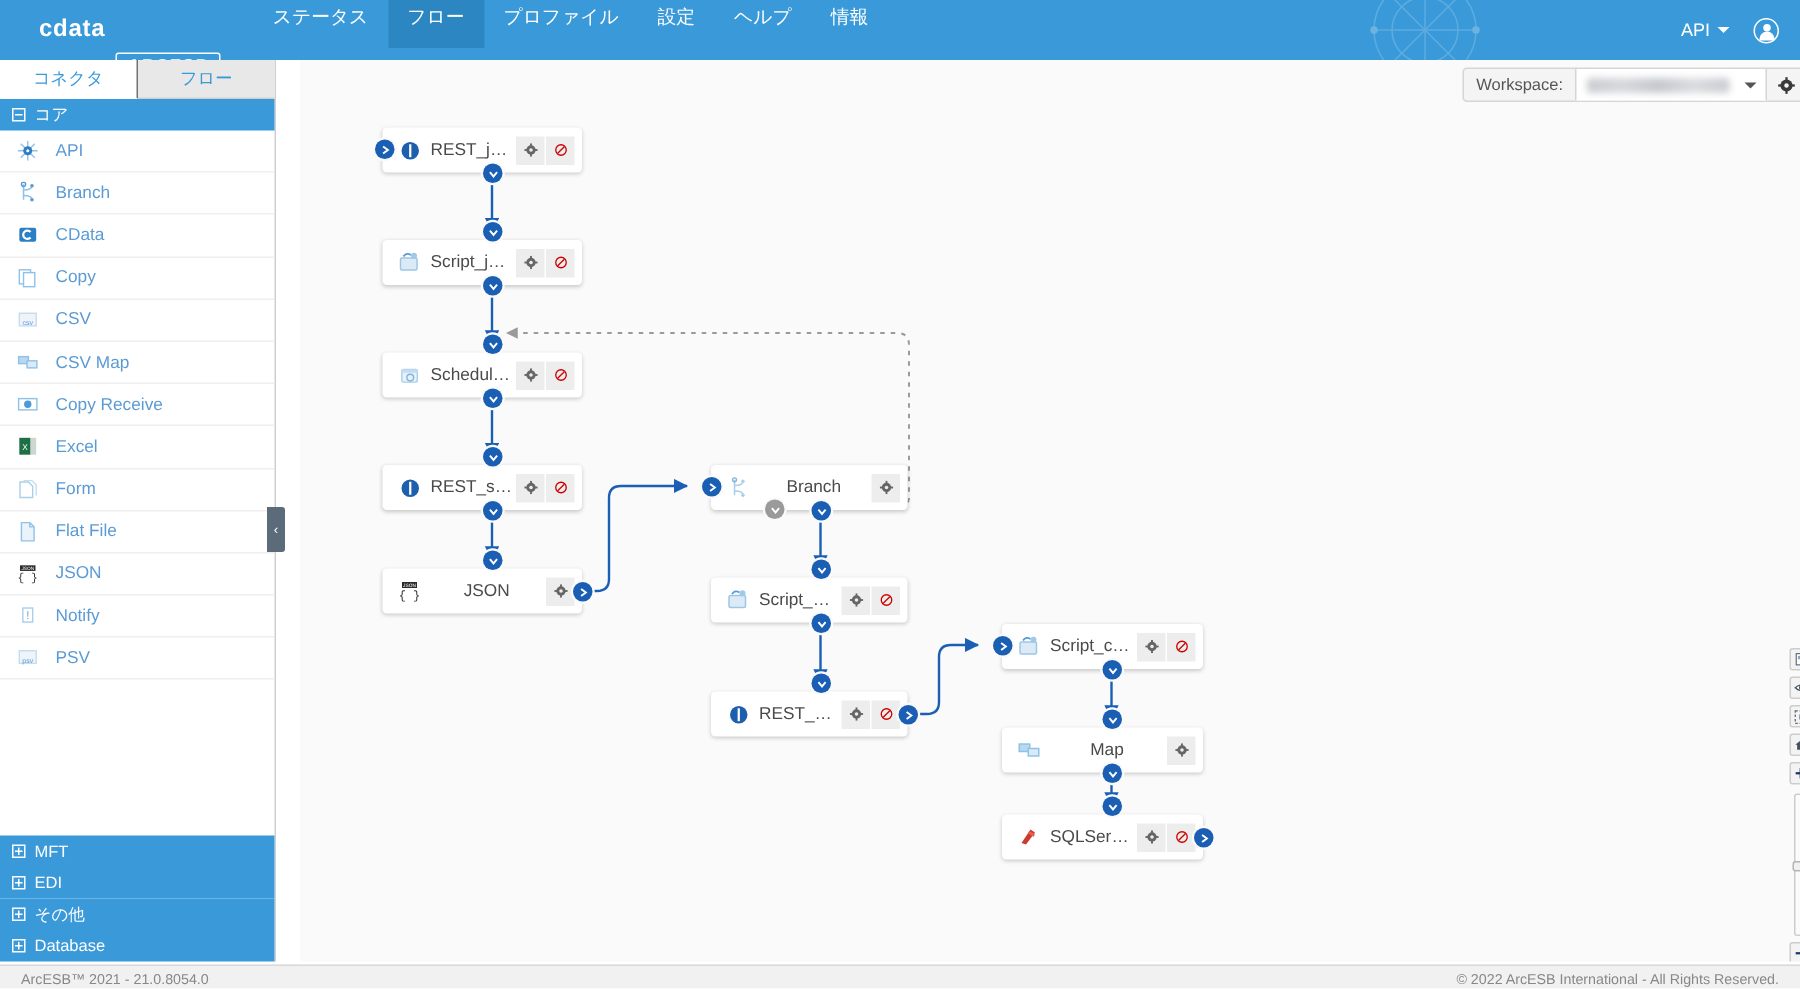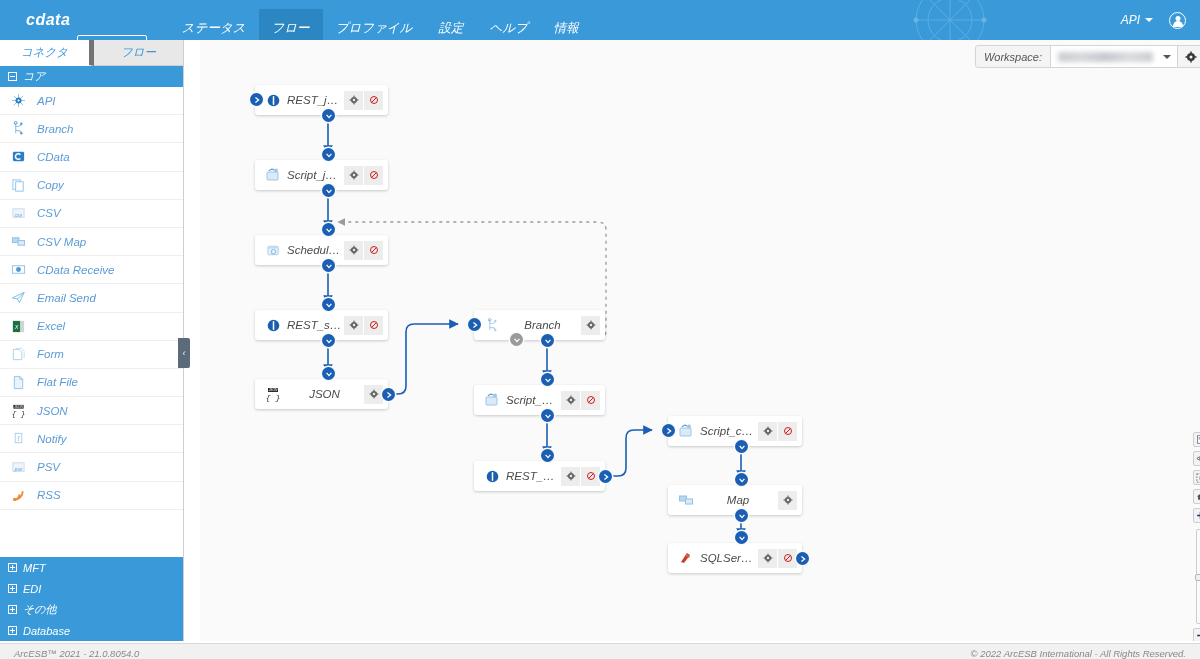--- a/index.html
+++ b/index.html
@@ -1,41 +1,41 @@
 <!DOCTYPE html>
 <html><head>
 <meta charset="utf-8">
 <style>
   * { box-sizing: border-box; margin: 0; padding: 0; }
   html, body {
     width: 1200px; height: 659px;
     font-family: "Liberation Sans", sans-serif;
     background: #ffffff; overflow: hidden;
   }
-  #app { position: relative; width: 1200px; height: 659px; font-style: italic; }
+  #app { position: relative; width: 1200px; height: 659px; }
 
   
   .topbar {
     position: absolute; top: 0; left: 0; width: 1200px; height: 40px;
     background: #3a9ad9; display: flex; align-items: center; overflow: hidden;
   }
   .topbar-deco {
     position: absolute; right: 150px; top: -30px; width: 200px; height: 100px;
     opacity: .25; pointer-events: none;
   }
   .logo-wrap { display: flex; align-items: center; margin-left: 26px; }
   .logo-cdata {
     color: #ffffff; font-size: 16px; font-weight: bold; letter-spacing: .5px;
   }
   .logo-arcesb {
     margin-left: 7px; border: 1.5px solid #ffffff; color: #ffffff;
     font-size: 11.5px; font-weight: bold; letter-spacing: 1px;
     padding: 2px 6px 2px 7px; border-radius: 2px; margin-top: 48px;
   }
-  .nav { display: flex; align-items: flex-start; height: 23px; margin-left: 22px; }
+  .nav { display: flex; align-items: flex-end; height: 23px; margin-left: 22px; }
   .nav-item {
     display: flex; align-items: center; padding: 0 13px; height: 40px;
     color: #ffffff; font-size: 12.5px; cursor: pointer; white-space: nowrap;
   }
   .nav-item.active { background: #2b86c2; }
   .topbar-right {
     position: absolute; right: 14px; top: 0; height: 40px;
     display: flex; align-items: center; gap: 16px;
   }
   .api-menu {
@@ -68,21 +68,21 @@
     display: flex; flex-direction: column;
   }
   .side-tabs { display: flex; height: 26px; background: #e8e8e8; flex: none; }
   .side-tab {
     flex: 1; display: flex; align-items: center; justify-content: center;
     font-size: 11.5px; color: #3a9ad9; cursor: pointer;
     border-bottom: 1px solid #cfcfcf; background: #e8e8e8;
   }
   .side-tab.active {
     background: #ffffff; border-bottom: 1px solid #ffffff;
-    border-right: 5px solid #737373;
+    border-right: 1px solid #737373;
   }
   .group-head {
     height: 21px; background: #3a9ad9; color: #ffffff; font-size: 11px;
     display: flex; align-items: center; padding-left: 8px; gap: 6px;
     cursor: pointer; flex: none;
   }
   .gbox {
     display: inline-block; width: 9px; height: 9px;
     border: 1px solid #ffffff; position: relative;
   }
@@ -335,32 +335,23 @@
         <span>CSV Map</span>
       </div>
 
       <div class="conn-item">
         <span class="ci-icon">
           <svg width="15" height="15" viewBox="0 0 16 16">
             <rect x="1.5" y="4" width="13" height="8" fill="#ffffff" stroke="#8ec2e8"></rect>
             <circle cx="8" cy="8" r="2.6" fill="#4a9ad8"></circle>
           </svg>
         </span>
-        <span>CData Receive</span>
-      </div>
-
-      <div class="conn-item">
-        <span class="ci-icon">
-          <svg width="15" height="15" viewBox="0 0 16 16">
-            <path d="M1.5 8.5 L14 2.5 L9 13.5 L7 9.5 Z" fill="#ffffff" stroke="#7fbbe5"></path>
-            <path d="M7 9.5 L14 2.5" stroke="#7fbbe5"></path>
-          </svg>
-        </span>
-        <span>Email Send</span>
-      </div>
+        <span>Copy Receive</span>
+      </div>
+
 
       <div class="conn-item">
         <span class="ci-icon">
           <svg width="15" height="15" viewBox="0 0 16 16">
             <rect x="2" y="2" width="8" height="12" fill="#1d7044"></rect>
             <rect x="10" y="2" width="4" height="12" fill="#cdd7cf"></rect>
             <text x="6" y="10.5" font-size="6" fill="#ffffff" text-anchor="middle" font-family="Liberation Sans">X</text>
           </svg>
         </span>
         <span>Excel</span>
@@ -412,32 +403,20 @@
         <span class="ci-icon">
           <svg width="15" height="15" viewBox="0 0 16 16">
             <rect x="2" y="3" width="12" height="9" fill="#eef4fa" stroke="#c6dcef"></rect>
             <text x="8" y="11.5" font-size="5" fill="#5b9bd5" text-anchor="middle" font-family="Liberation Sans">psv</text>
           </svg>
         </span>
         <span>PSV</span>
       </div>
 
 
-      <div class="conn-item">
-        <span class="ci-icon">
-          <svg width="15" height="15" viewBox="0 0 16 16">
-            <g fill="none" stroke="#ef8b2c" stroke-width="2">
-              <path d="M3.5 12.5 A9 9 0 0 0 12.5 3.5" transform="translate(0,0)"></path>
-              <path d="M3.5 12.5 A5.5 5.5 0 0 0 9 7"></path>
-            </g>
-            <circle cx="3.8" cy="12.2" r="1.7" fill="#ef8b2c"></circle>
-          </svg>
-        </span>
-        <span>RSS</span>
-      </div>
     </div>
 
     <div class="bottom-groups">
       <div class="group-head">
         <span class="gbox plus"></span>
         <span>MFT</span>
       </div>
       <div class="group-head">
         <span class="gbox plus"></span>
         <span>EDI</span>

